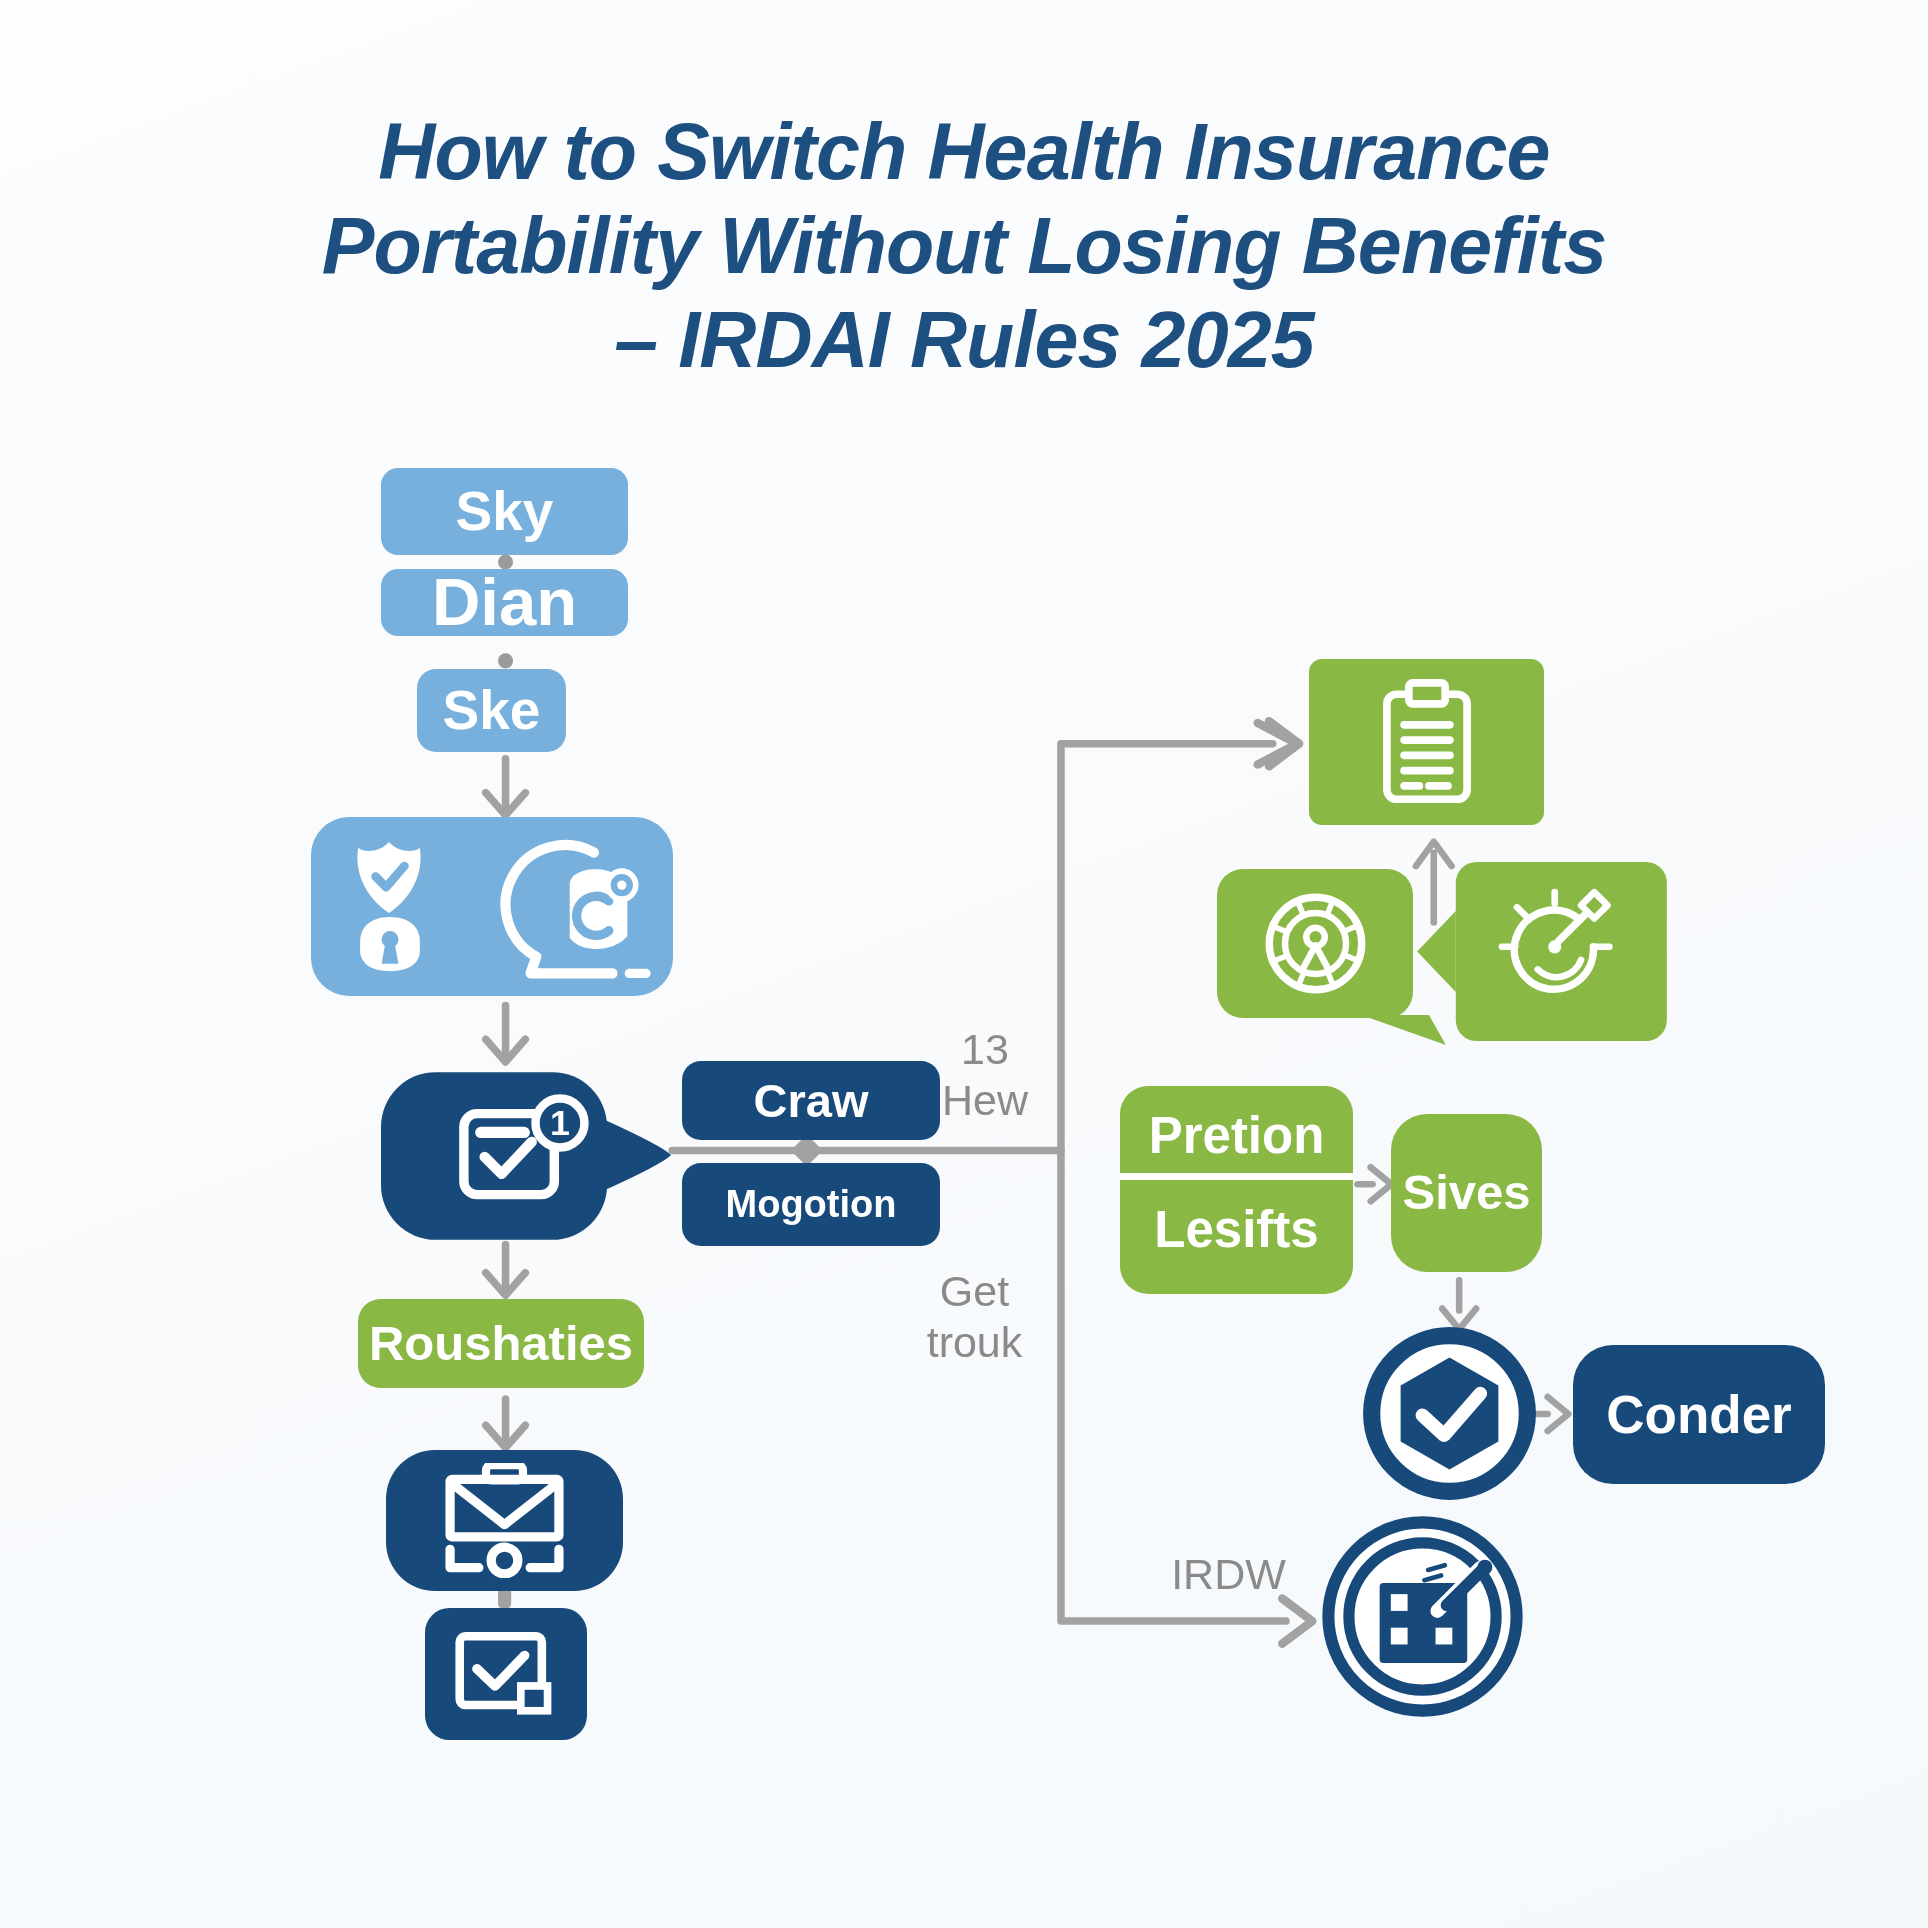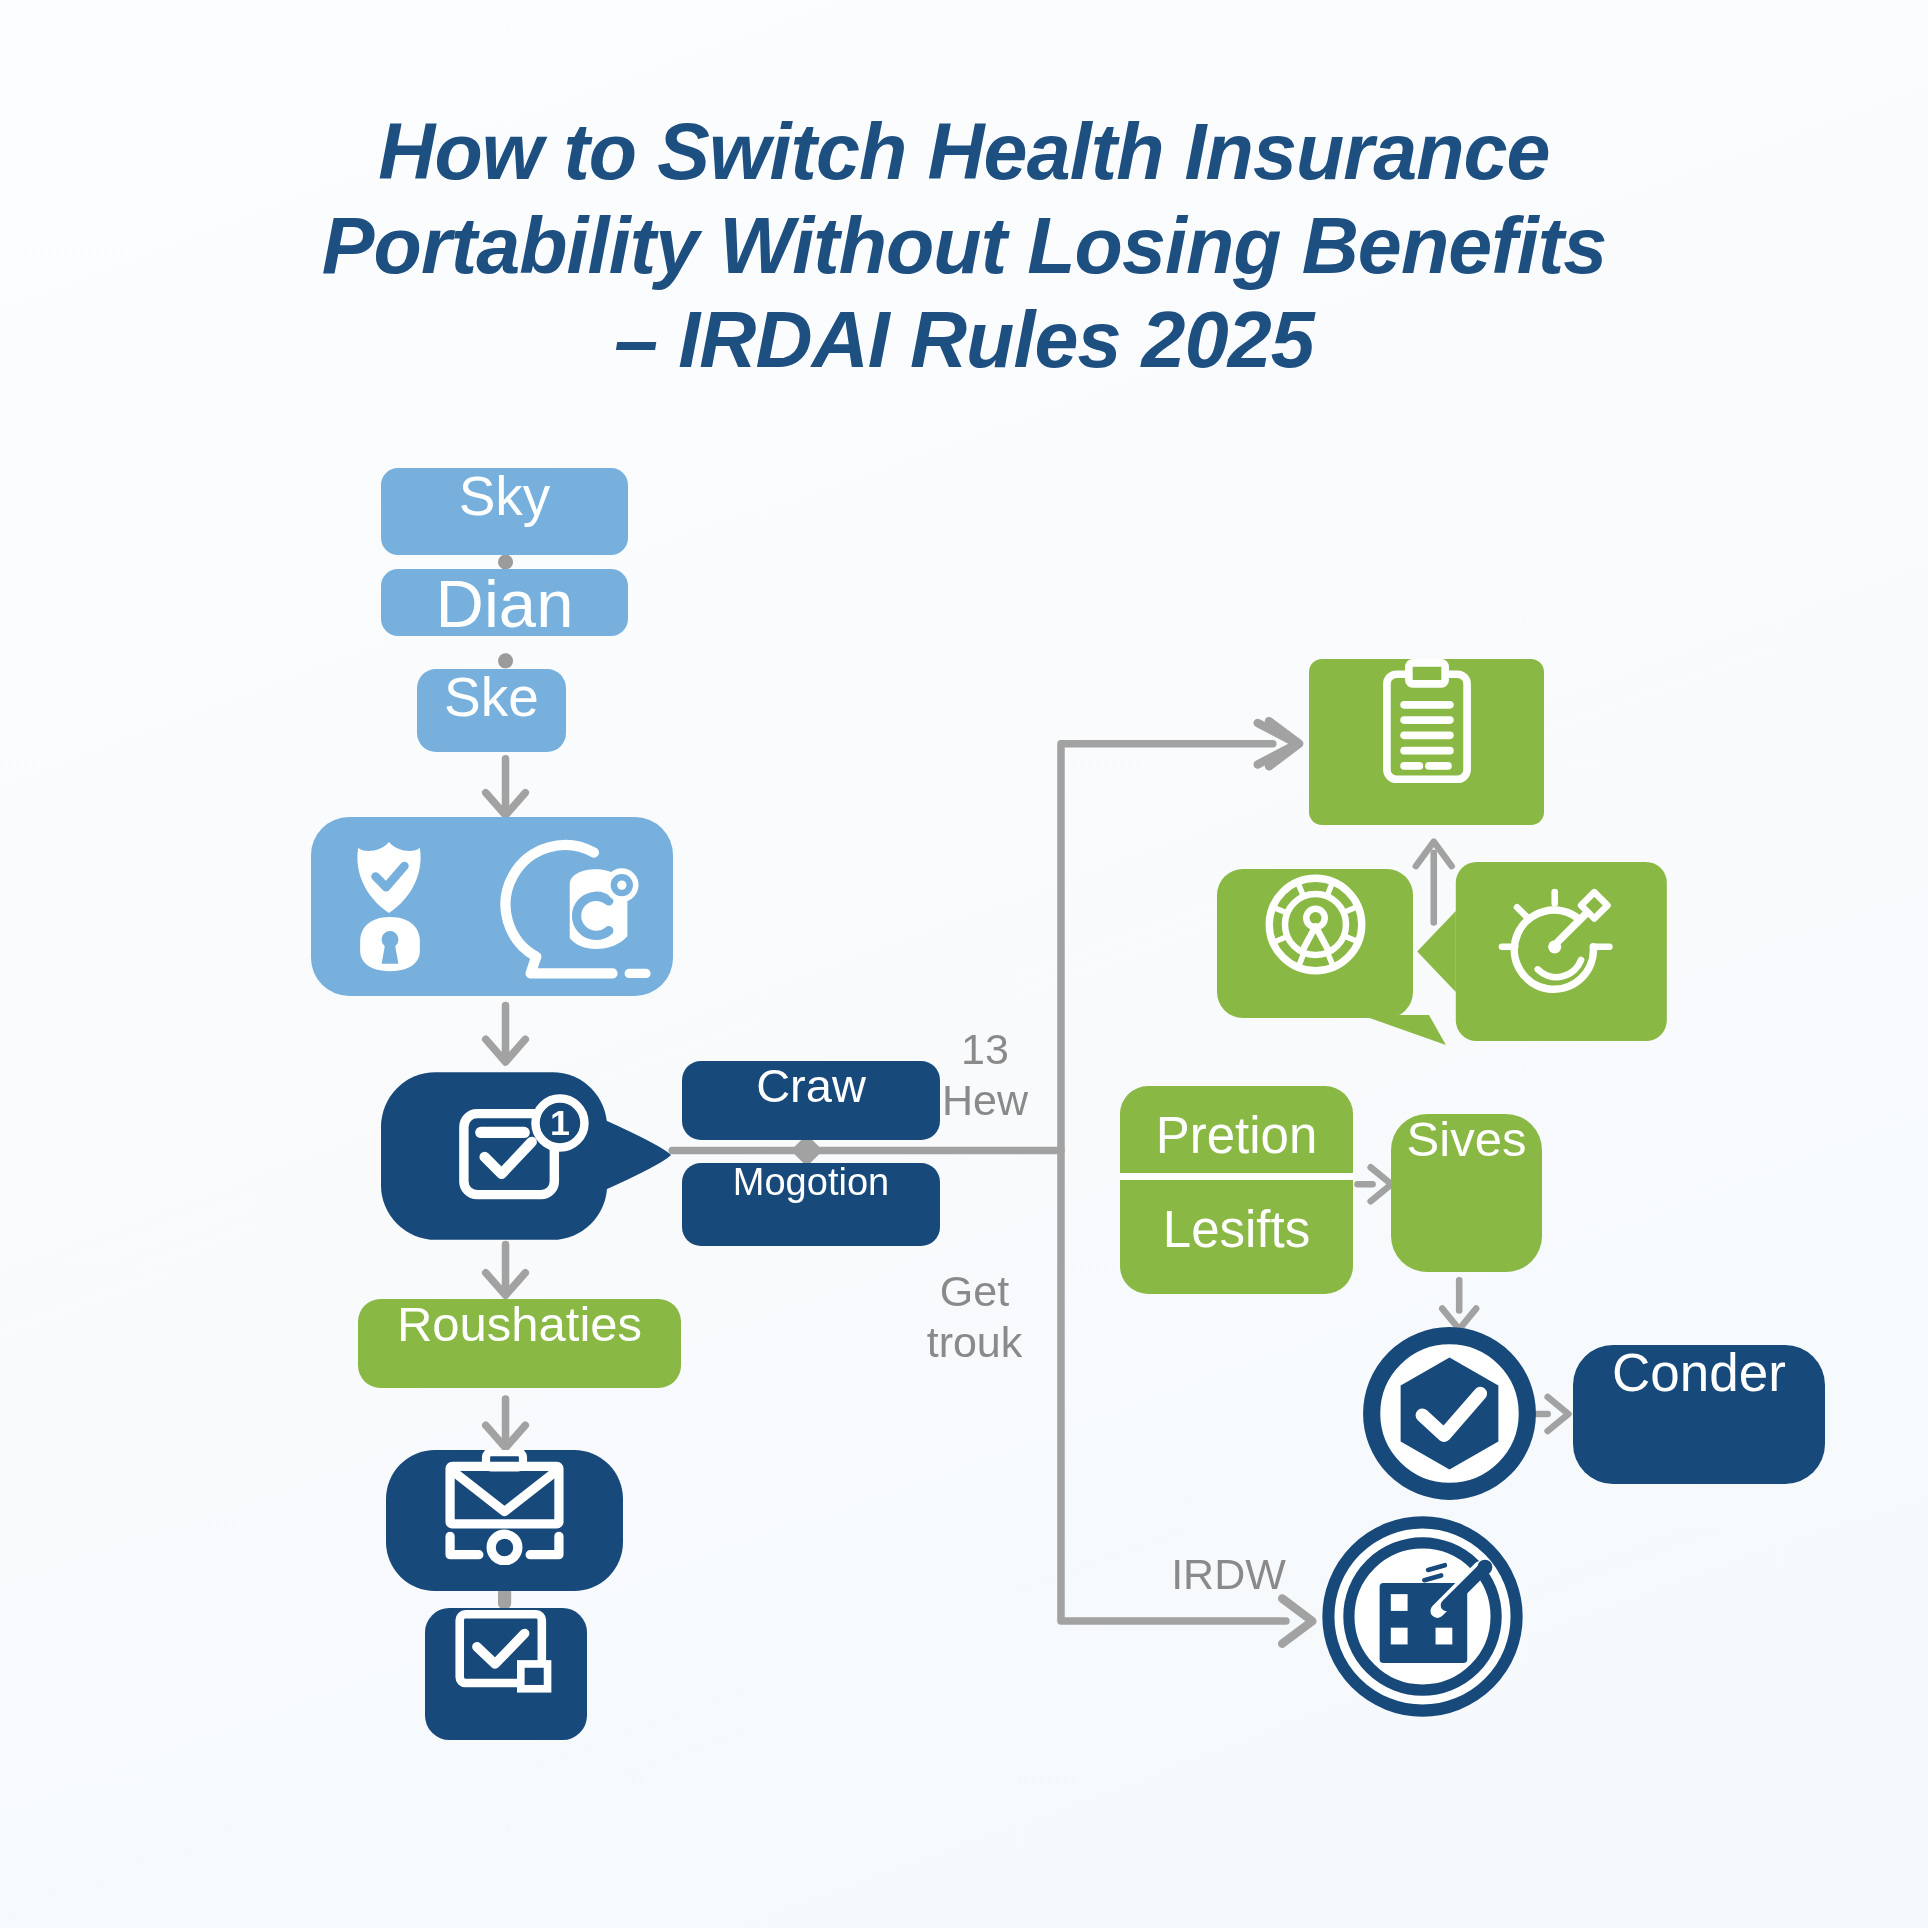--- a/index.html
+++ b/index.html
@@ -4,22 +4,22 @@
 <style>
   html,body{margin:0;padding:0;background:#fff;}
   #canvas{
     position:relative;width:1928px;height:1928px;overflow:hidden;
     background:linear-gradient(160deg,#fbfdfe 0%,#f8fafc 55%,#f5f9fc 100%);
     font-family:"Liberation Sans",sans-serif;
   }
   .abs{position:absolute;}
   #connectors{position:absolute;left:0;top:0;z-index:0;}
   .box{
-    position:absolute;z-index:2;display:flex;justify-content:center;
-    color:#ffffff;font-weight:normal;text-align:center;line-height:1.05;
+    position:absolute;z-index:2;display:flex;align-items:center;justify-content:center;
+    color:#ffffff;font-weight:bold;text-align:center;line-height:1.05;
   }
   .lb{background:#77b0dc;}
   .db{background:#17497a;}
   .gr{background:#8ab845;}
   .title{
     position:absolute;left:0;top:105px;width:1928px;z-index:2;
     text-align:center;color:#1d4f80;font-weight:bold;
     font-size:79px;line-height:1.19;letter-spacing:-0.9px;font-style:italic;
   }
   .glabel{
@@ -122,21 +122,21 @@
     </g>
   </svg>
 
   <div class="box db" style="left:682px;top:1061px;width:258px;height:79px;border-radius:19px;font-size:47px;">
     <span>Craw</span>
   </div>
   <div class="box db" style="left:682px;top:1163px;width:258px;height:83px;border-radius:19px;font-size:38px;">
     <span>Mogotion</span>
   </div>
 
-  <div class="box gr" style="left:358px;top:1299px;width:323px;height:89px;border-radius:22.6px;font-size:49px;">
+  <div class="box gr" style="left:358px;top:1299px;width:286px;height:89px;border-radius:22.6px;font-size:49px;">
     <span>Roushaties</span>
   </div>
 
   <div class="box db" style="left:386px;top:1450px;width:237px;height:141px;border-radius:49px;">
     <svg class="iconsvg" width="141" height="115" viewBox="0 0 130 112">
       <rect x="47" y="2" width="36" height="15" rx="5" stroke="#ffffff" stroke-width="8" fill="none"></rect>
       <rect x="12" y="16" width="106" height="56" rx="2" stroke="#ffffff" stroke-width="9" fill="none"></rect>
       <polyline points="14,20 65,60 116,20" stroke="#ffffff" stroke-width="9" fill="none" stroke-linecap="round" stroke-linejoin="round"></polyline>
       <path d="M12 84 V102 H40" stroke="#ffffff" stroke-width="9" fill="none" stroke-linecap="round" stroke-linejoin="round"></path>
       <path d="M118 84 V102 H90" stroke="#ffffff" stroke-width="9" fill="none" stroke-linecap="round" stroke-linejoin="round"></path>

